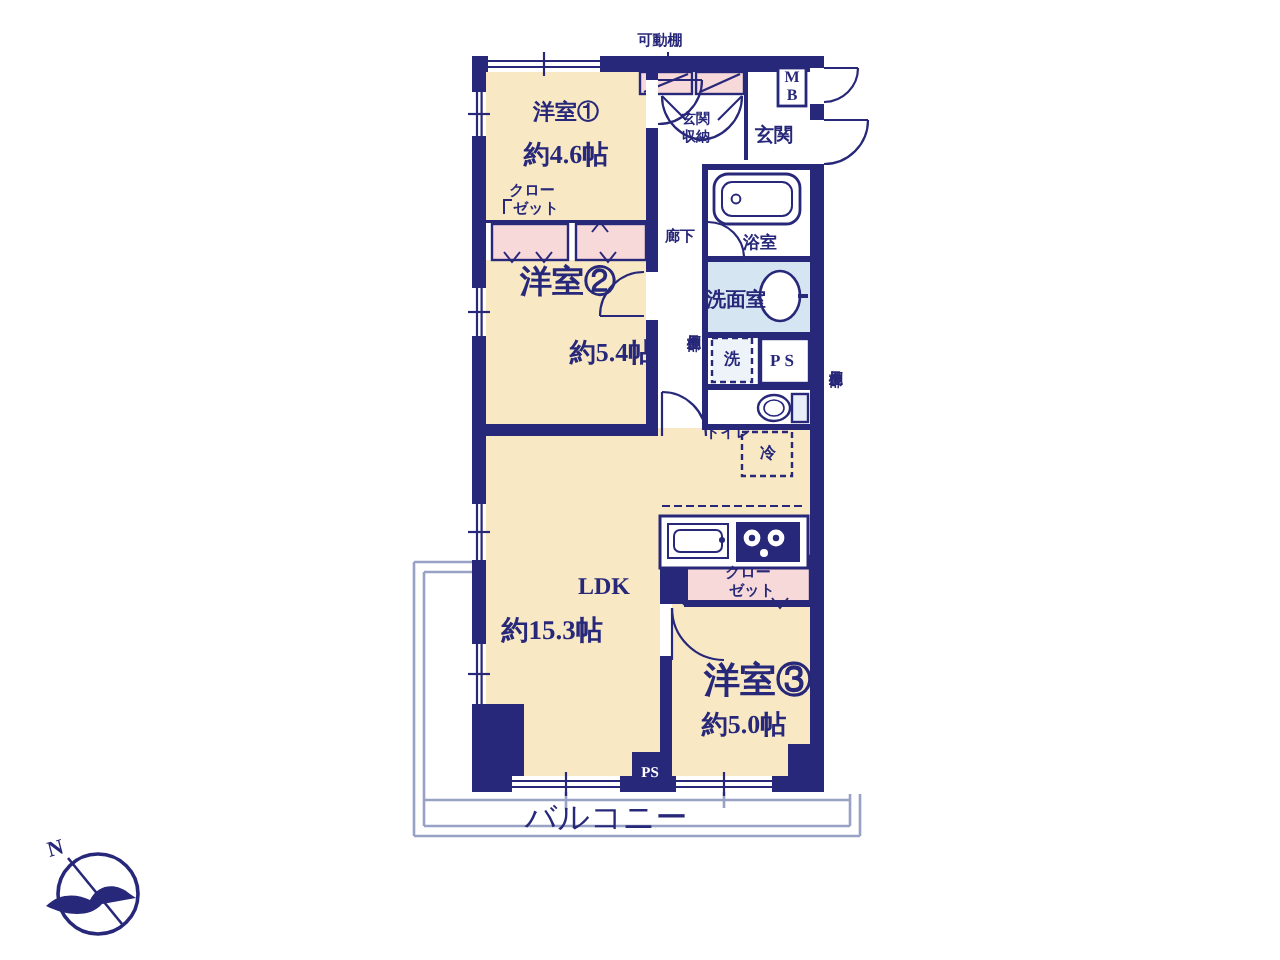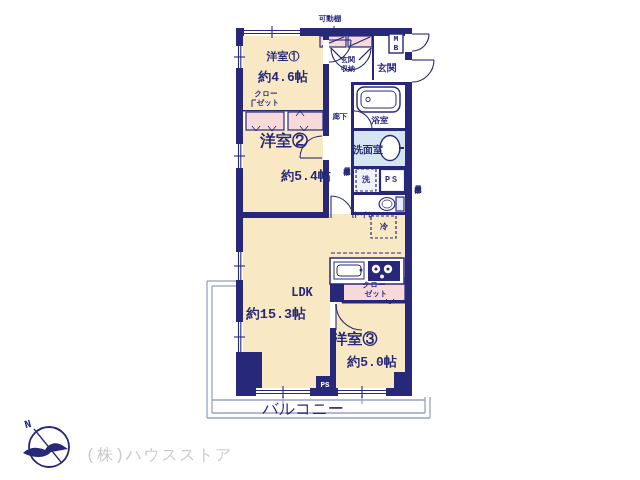--- a/index.html
+++ b/index.html
@@ -1,17 +1,17 @@
 <!DOCTYPE html>
 <html><head>
 <meta charset="utf-8">
 <style>
   html,body{margin:0;padding:0;background:#ffffff;}
   #canvas{position:relative;width:640px;height:480px;background:#ffffff;overflow:hidden;
-          font-family:Liberation Mono, monospace;}
+          font-family:Liberation Serif, serif;}
   #plan-svg{position:absolute;left:0;top:0;}
   .lbl{position:absolute;color:#28287a;white-space:nowrap;line-height:1;font-weight:600;
        transform:translate(-50%,-50%);}
   .lbl.v{writing-mode:vertical-rl;text-orientation:upright;transform:translate(-50%,0);
          letter-spacing:0px;}
   .lbl.white{color:#ffffff;}
   .lbl.gray{color:#c9c9c9;font-weight:400;letter-spacing:1.5px;transform:translate(0,-50%);}
   .lbl.n{transform:translate(-50%,-50%) rotate(-15deg);}
 </style>
 </head>
@@ -236,24 +236,23 @@
 <div class="lbl v" style="left:417px;top:180px;font-size:7px;">上部吊戸棚</div>
 
 <div class="lbl" style="left:384px;top:227px;font-size:8px;">冷</div>
 
 <div class="lbl" style="left:286px;top:293px;font-size:12px;padding-left:32px;">LDK</div>
 <div class="lbl" style="left:276px;top:315px;font-size:13.5px;">約15.3帖</div>
 
 <div class="lbl" style="left:374px;top:286px;font-size:7.5px;">クロー</div>
 <div class="lbl" style="left:376px;top:295px;font-size:7.5px;">ゼット</div>
 
-<div class="lbl" style="left:355px;top:340px;font-size:15px;">洋室③</div>
+<div class="lbl" style="left:379px;top:340px;font-size:18px;">洋室③</div>
 <div class="lbl" style="left:372px;top:362px;font-size:13px;">約5.0帖</div>
 
 <div class="lbl white" style="left:325px;top:386px;font-size:7.5px;">PS</div>
 
 <div class="lbl" style="left:303px;top:410px;font-size:16px;font-weight:400;">バルコニー</div>
 
 <div class="lbl n" style="left:28px;top:425px;font-size:11px;">N</div>
 
-<div class="lbl gray" style="left:86px;top:456px;font-size:16px;">(株)ハウスストア</div>
 
 </div>
 
 </body></html>

